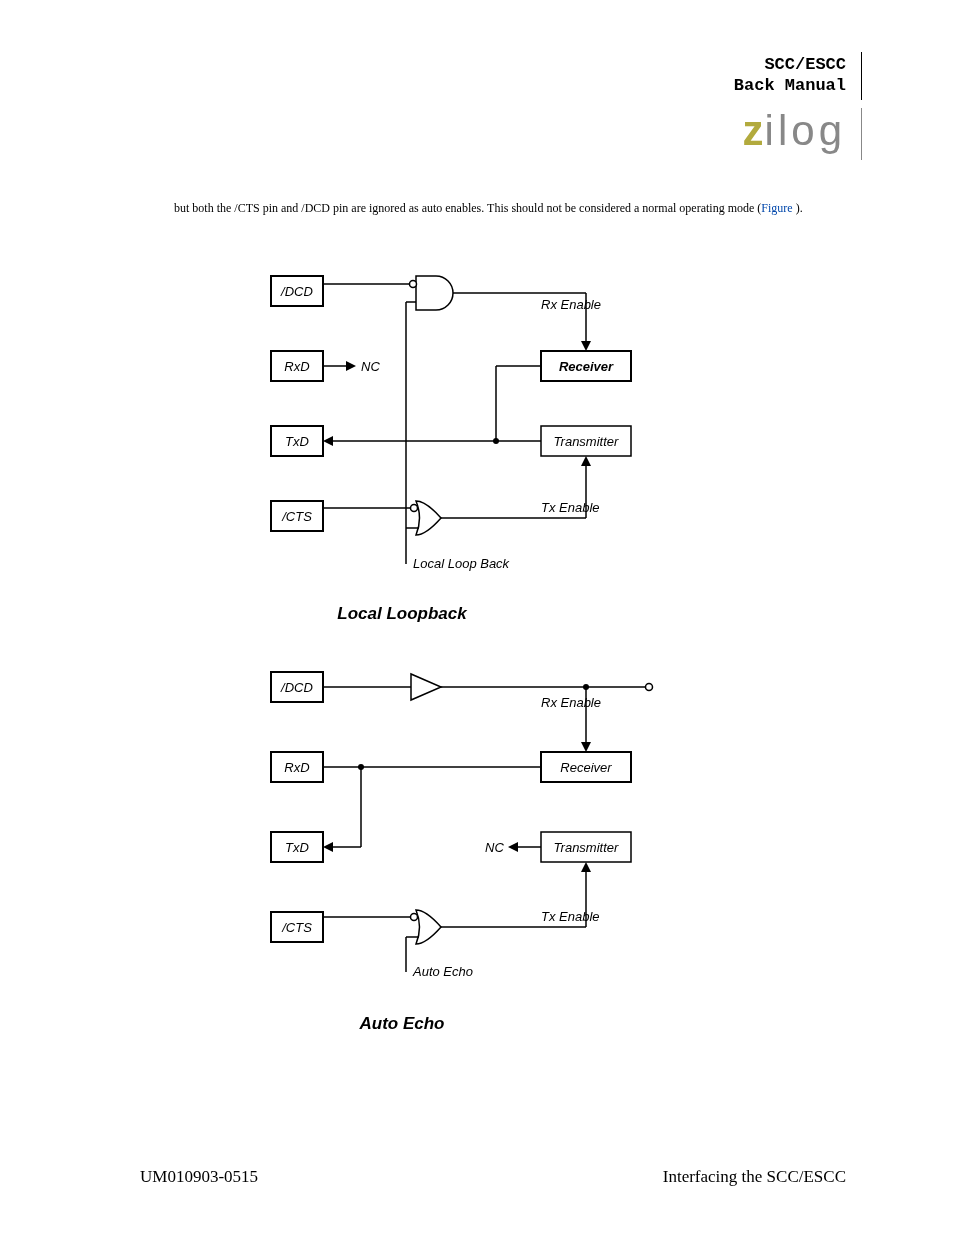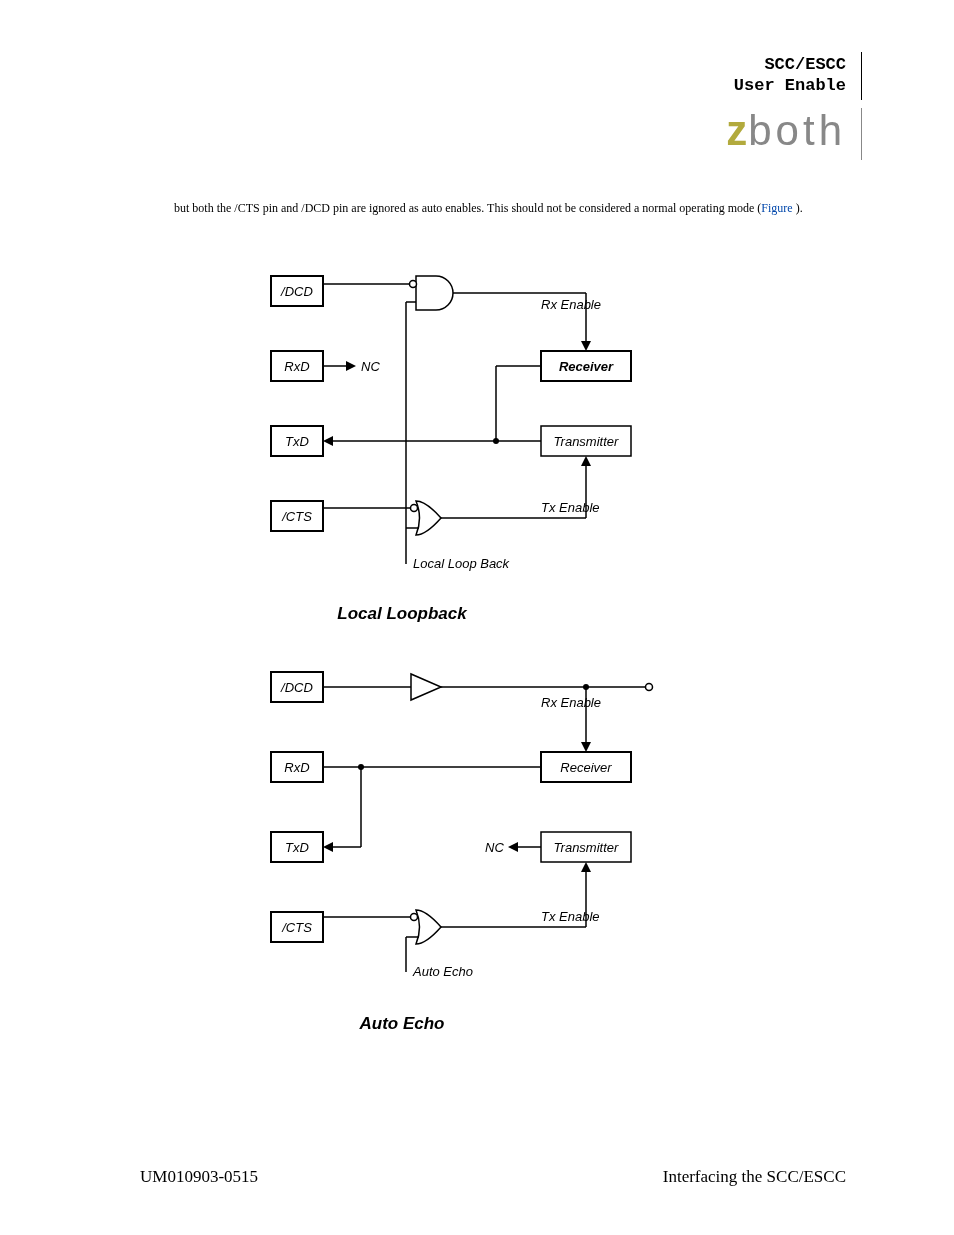--- a/index.html
+++ b/index.html
@@ -95,23 +95,23 @@
   .diag-label { font-family: Arial, Helvetica, sans-serif; font-size: 13px; }
   .diag-label-bold { font-family: Arial, Helvetica, sans-serif; font-size: 13px; font-weight: bold; }
 </style>
 </head>
 <body>
 
 <div class="header">
   <div class="header-rule"></div>
   <div class="logo-rule"></div>
   <div class="header-title">SCC/ESCC</div>
-  <div class="header-title">User Enable</div>
+  <div class="header-title">Back Manual</div>
   <div class="logo">
-    <span class="z">z</span><span class="ilog">both</span>
+    <span class="z">z</span><span class="ilog">ilog</span>
   </div>
 </div>
 
 <div class="body-text">
   <span>but both the /CTS pin and /DCD pin are ignored as auto enables. This should not be considered a normal operating mode (</span><span class="fig-link">Figure </span><span>).</span>
 </div>
 
 <div class="figures">
 
   <svg width="460" height="330" viewBox="0 0 460 330">

